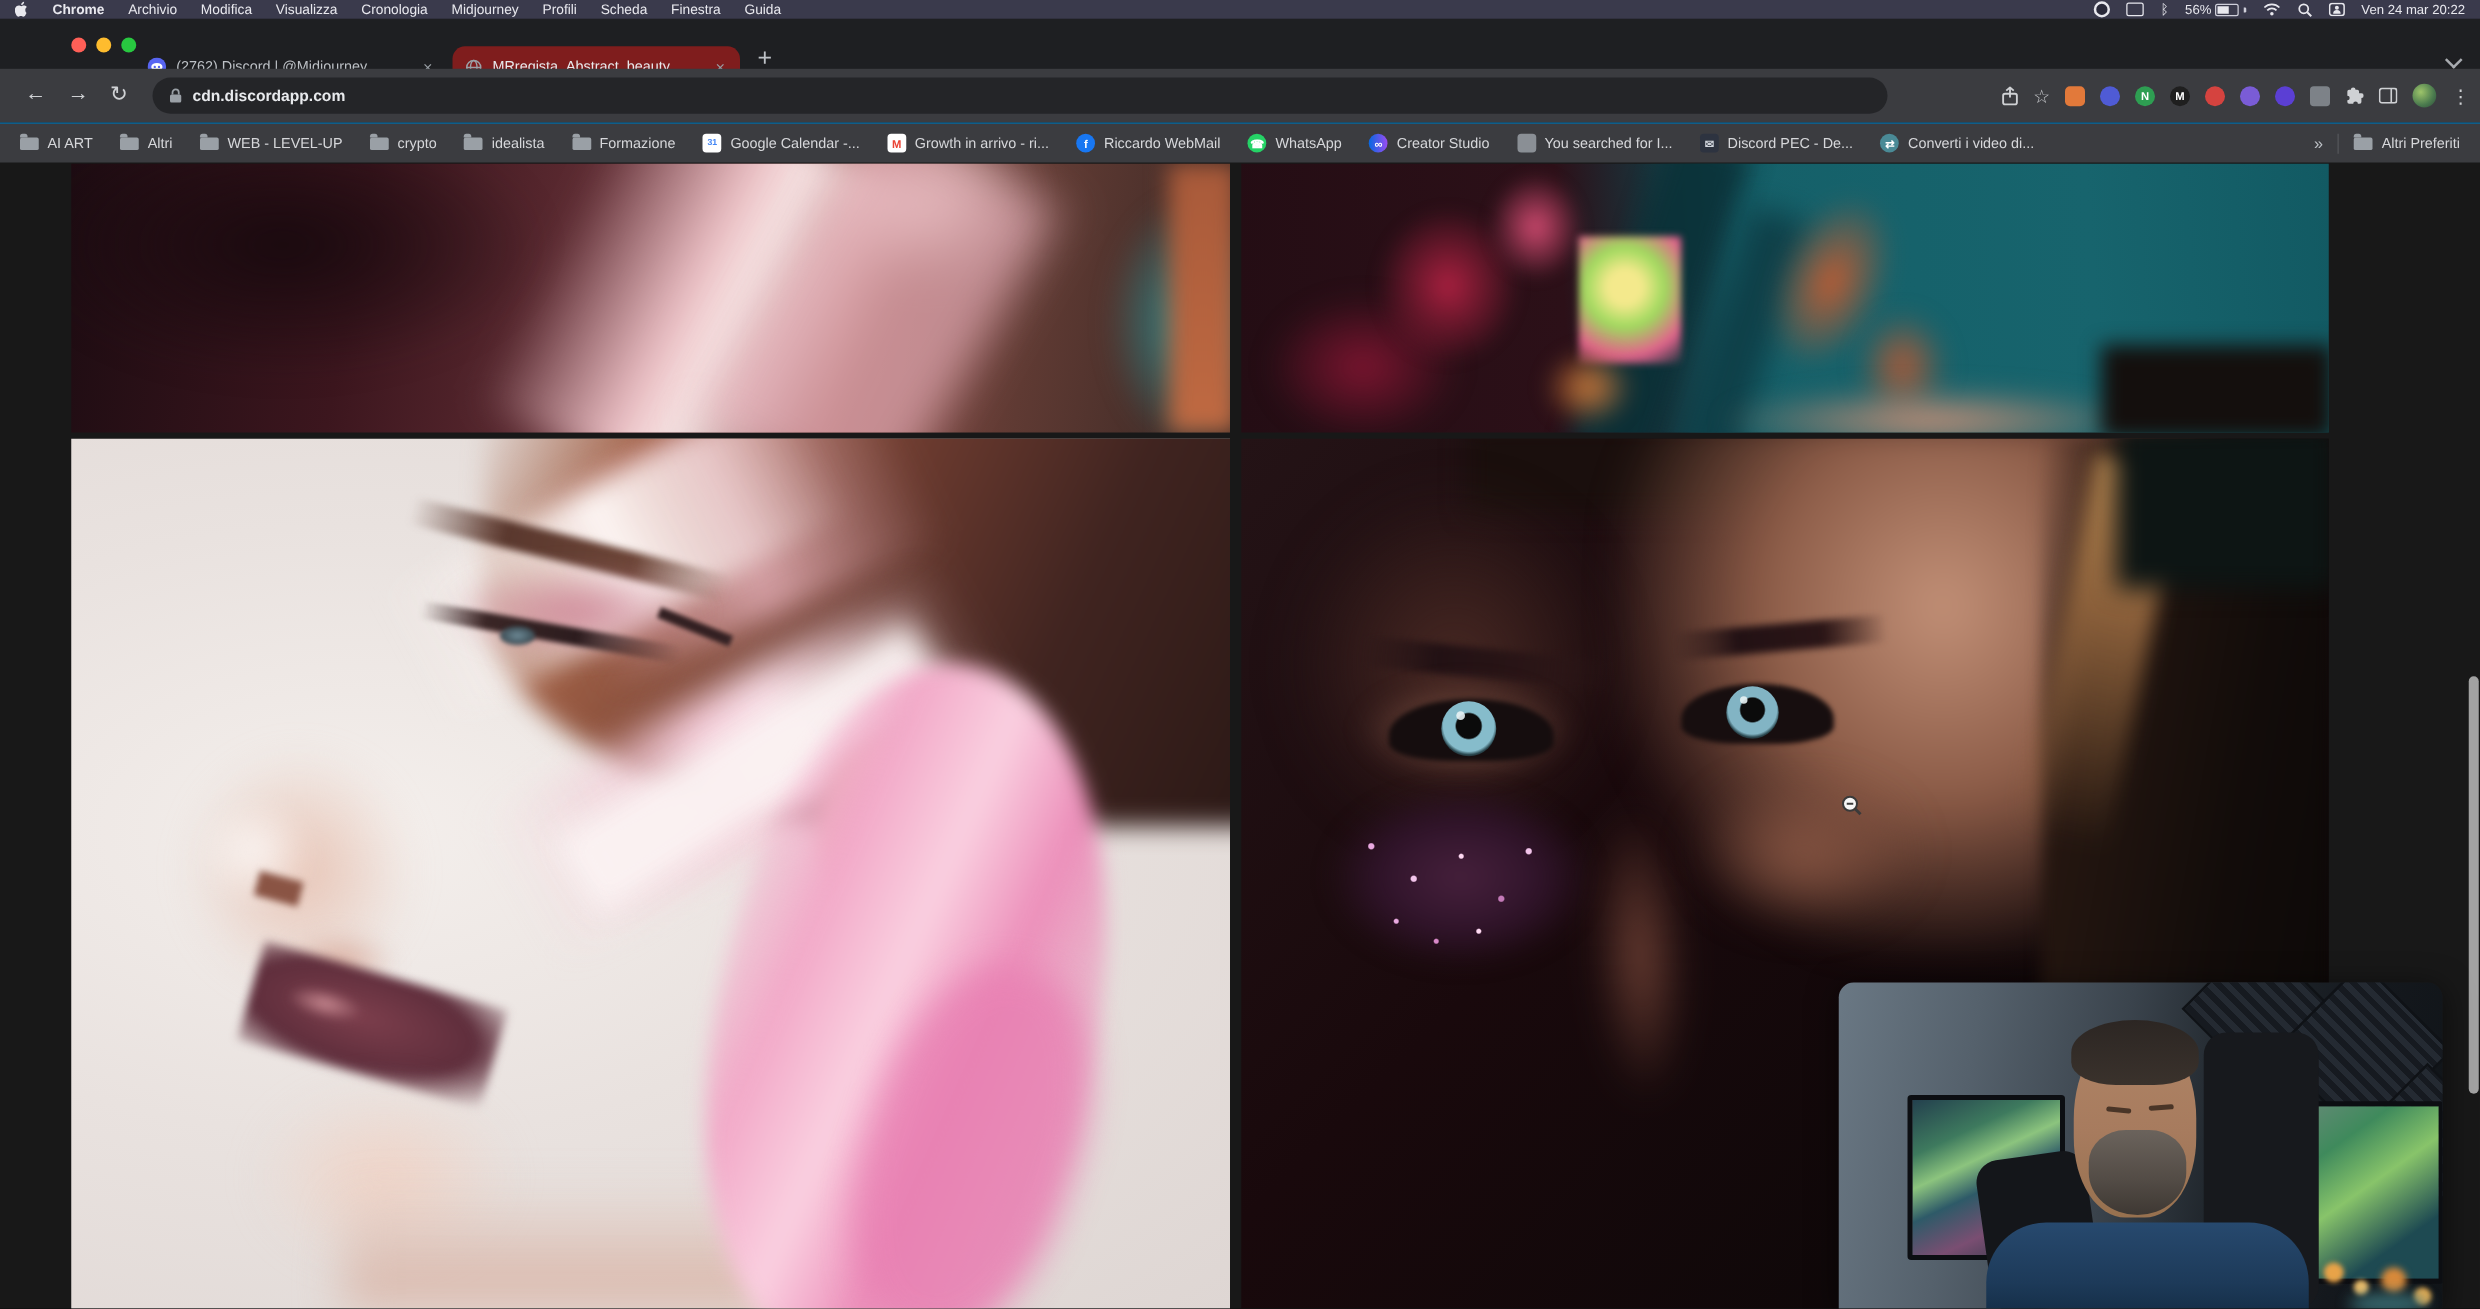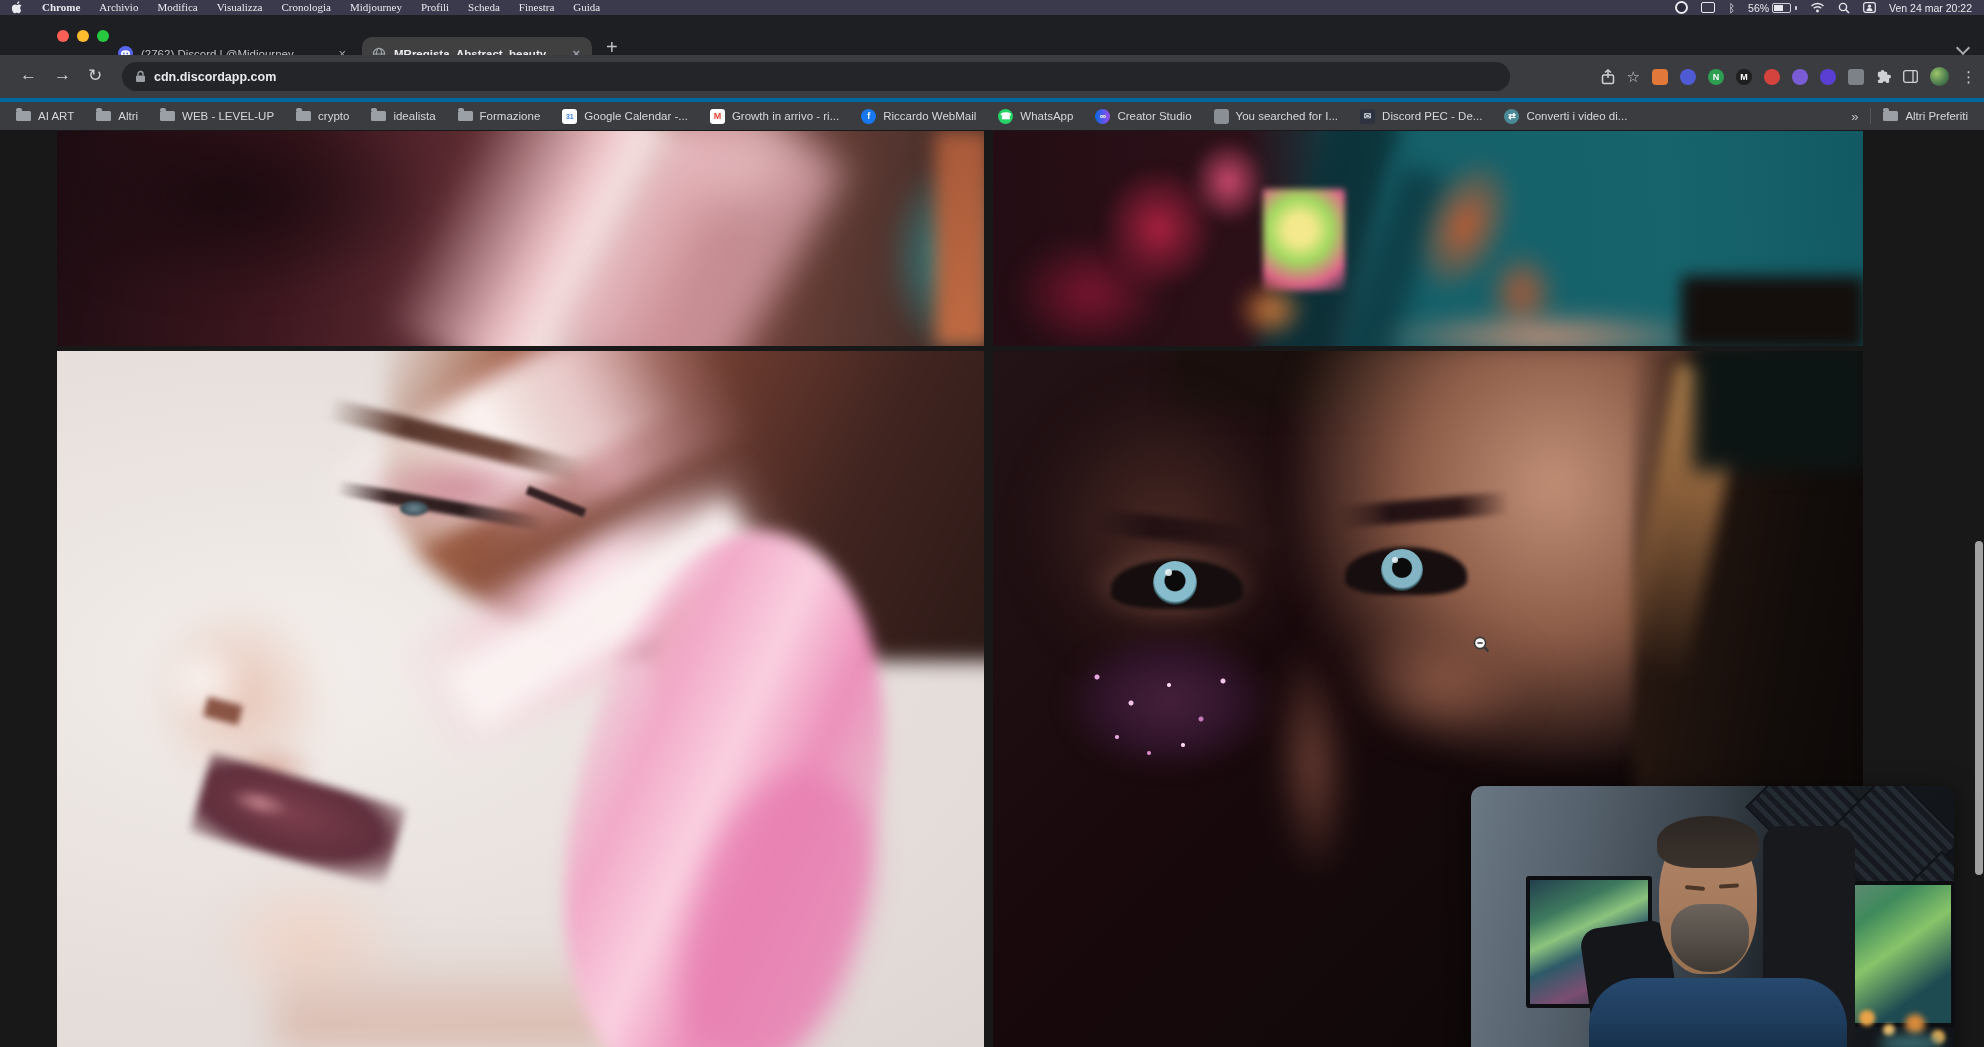--- a/index.html
+++ b/index.html
@@ -1,55 +1,55 @@
 <!DOCTYPE html>
 <html><head>
 <meta charset="utf-8">
 <style>
   html,body{margin:0;padding:0;background:#000;}
   .screen{position:relative;width:1984px;height:1047px;overflow:hidden;background:#181818;
           font-family:"Liberation Sans",sans-serif;-webkit-font-smoothing:antialiased;}
   
   .menubar{position:absolute;top:0;left:0;right:0;height:15px;background:#3a3a4c;display:flex;
            align-items:center;color:#e8e8ee;font-size:11px;padding:0 12px;z-index:50;}
-  .mb-left{display:flex;align-items:flex-start;gap:19px;font-family:Liberation Serif, serif;}
+  .mb-left{display:flex;align-items:flex-end;gap:19px;}
   .mb-item{white-space:nowrap;}
   .mb-item.app{font-weight:700;}
   .mb-right{margin-left:auto;display:flex;align-items:center;gap:13px;font-size:10.5px;}
   .mi{display:inline-flex;align-items:center;gap:3px;}
   .rec-ic{width:9px;height:9px;border:2px solid #e8e8ee;border-radius:50%;background:#2a2a3a;}
   .disp-ic{width:12px;height:9px;border:1.4px solid #e8e8ee;border-radius:2px;}
   .batt-body{width:17px;height:8px;border:1px solid #cfcfda;border-radius:2px;position:relative;}
   .batt-fill{position:absolute;left:1px;top:1px;bottom:1px;width:55%;background:#e8e8ee;}
   .batt-nub{width:2px;height:4px;background:#cfcfda;border-radius:0 1px 1px 0;margin-left:1px;}
   
   .tabstrip{position:absolute;top:15px;left:0;right:0;height:40px;background:#1e1f22;z-index:40;}
   .tl{position:absolute;top:15px;width:12px;height:12px;border-radius:50%;}
   .tab{position:absolute;display:flex;align-items:center;gap:8px;font-size:11.5px;padding:0 10px;box-sizing:border-box;}
   .tab .title{white-space:nowrap;overflow:hidden;text-overflow:clip;flex:1;}
   .tab .close{font-size:13px;color:#9aa0a6;padding:0 2px;}
   .tab1{left:108px;top:22px;width:250px;height:33px;color:#bdc1c6;}
-  .tab2{left:362px;top:22px;width:230px;height:33px;background:#404040;border-radius:10px 10px 0 0;color:#e8eaed;font-weight:bold;}
+  .tab2{left:362px;top:22px;width:230px;height:33px;background:#7f1d1d;border-radius:10px 10px 0 0;color:#e8eaed;}
   .newtab{position:absolute;left:606px;top:21px;font-size:20px;color:#bdc1c6;}
   .tabchev{position:absolute;right:16px;top:28px;width:8px;height:8px;border-right:2px solid #a8abb0;
            border-bottom:2px solid #a8abb0;transform:rotate(45deg);}
   .toolbar{position:absolute;top:55px;left:0;right:0;height:43px;background:#3b3c40;z-index:40;}
   .navbtn{position:absolute;top:10px;font-size:17px;color:#cfd1d4;}
   .pill{position:absolute;left:122px;right:474px;top:7px;height:29px;background:#242528;border-radius:15px;
         display:flex;align-items:center;padding:0 13px;overflow:hidden;}
   .pill .host{color:#e8eaed;font-size:12.5px;font-weight:700;margin-left:8px;white-space:nowrap;}
   .pill .path{color:#9aa0a6;font-size:12.5px;white-space:nowrap;overflow:hidden;}
   .tb-right{position:absolute;right:8px;top:0;height:43px;display:flex;align-items:center;gap:12px;}
   .extic{width:16px;height:16px;border-radius:50%;display:flex;align-items:center;justify-content:center;
          color:#fff;font-size:9px;font-weight:700;}
   .star{font-size:15px;color:#cfd1d4;}
   .kebab{font-size:15px;color:#cfd1d4;}
   .avatar{width:19px;height:19px;border-radius:50%;background:radial-gradient(circle at 35% 35%,#9dc46a,#4a7a4e 60%,#2e4a3a);}
   
-  .bookbar{position:absolute;top:98px;left:0;right:0;height:32px;background:#3b3c40;border-top:4px solid #0369a1;
+  .bookbar{position:absolute;top:98px;left:0;right:0;height:32px;background:#3b3c40;border-top:1px solid #0369a1;
            display:flex;padding:0 16px;color:#d6d7da;font-size:11.5px;z-index:40;box-sizing:border-box;}
   .bm-left{display:flex;align-items:center;gap:22px;overflow:hidden;flex:1;}
   .bm{display:flex;align-items:center;white-space:nowrap;}
   .fico{width:15px;height:10px;background:#9aa0a6;border-radius:1.5px;position:relative;margin-right:7px;flex:none;}
   .fico::before{content:"";position:absolute;top:-3px;left:0;width:6px;height:3px;background:#9aa0a6;border-radius:2px 2px 0 0;}
   .bicon{width:15px;height:15px;border-radius:3px;display:inline-flex;align-items:center;justify-content:center;
          margin-right:7px;font-size:9px;font-weight:700;flex:none;}
   .bm-right{display:flex;align-items:center;gap:12px;margin-left:12px;flex:none;}
   .bm-sep{width:1px;height:16px;background:#55565a;}
   

